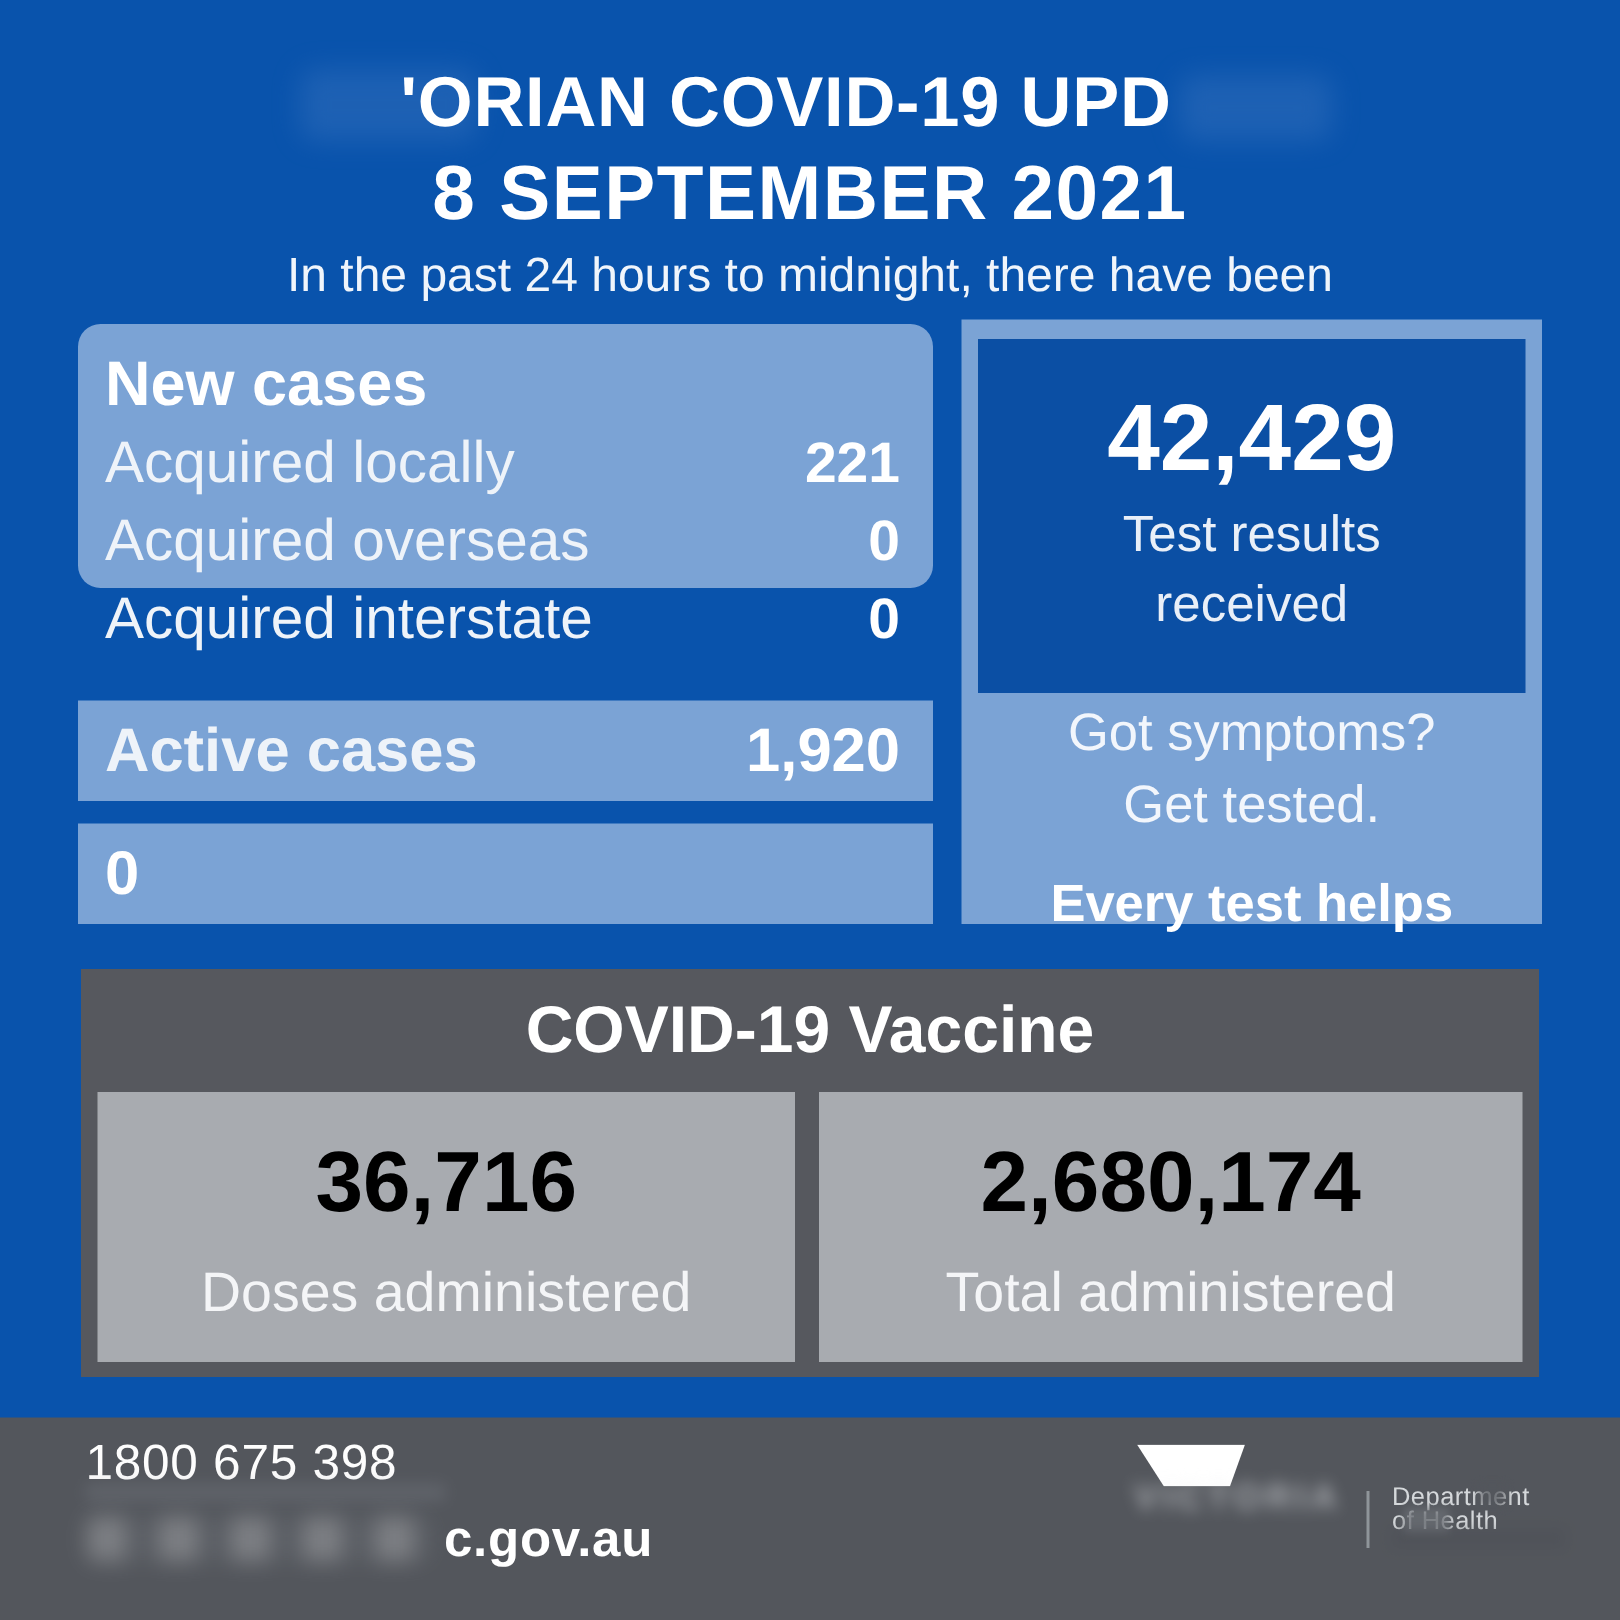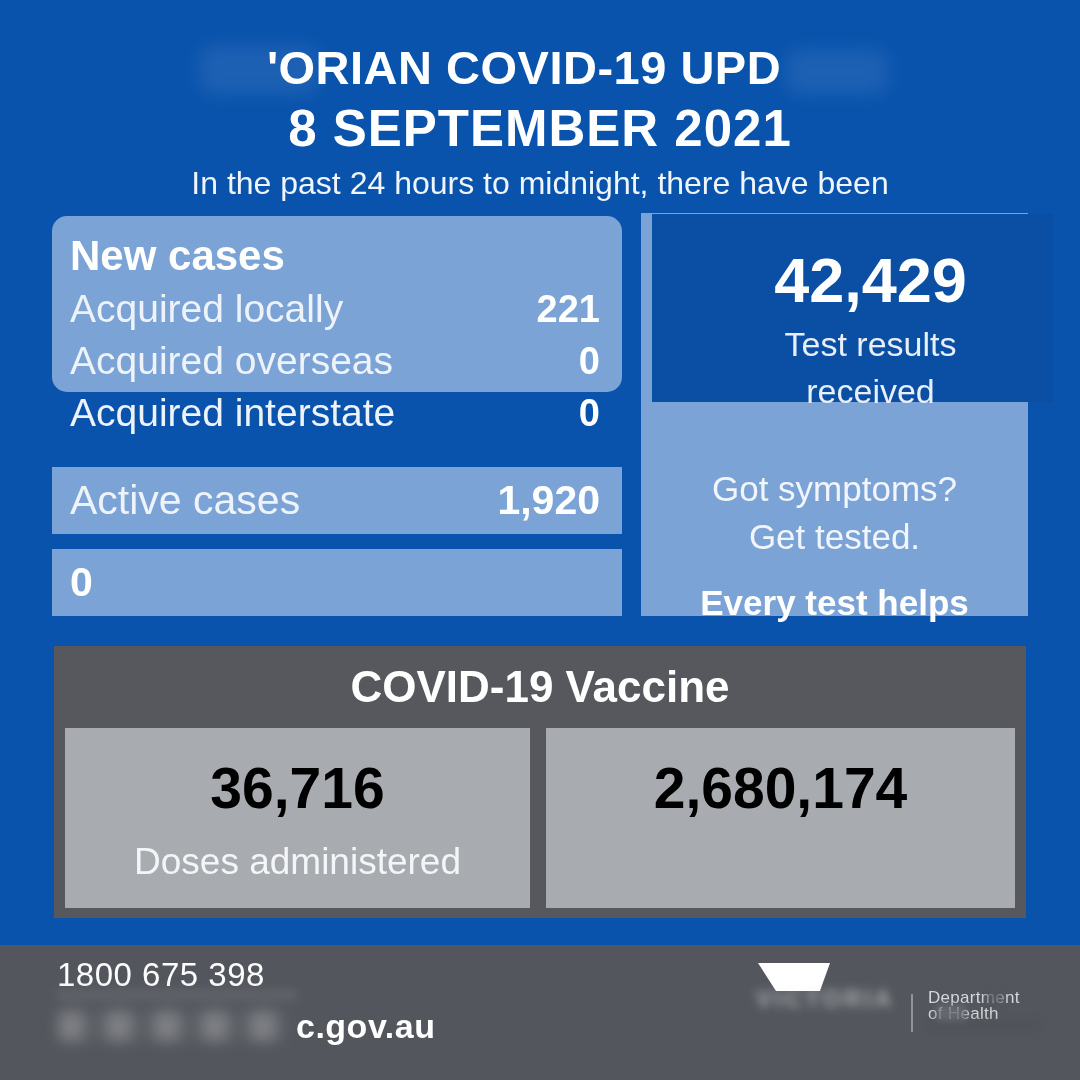--- a/index.html
+++ b/index.html
@@ -49,32 +49,32 @@
     height:52px;
   }
   .case-row .lbl{color:#eef3f9;font-size:39px;font-weight:400;}
   .case-row .val{color:#fff;font-size:38px;font-weight:700;}
 
   .stat-bar{
     left:52px;width:570px;height:67px;
     box-sizing:border-box;padding:0 22px 0 18px;
     display:flex;justify-content:space-between;align-items:center;
   }
-  .stat-bar .lbl{color:#eef3f9;font-size:41px;font-weight:400;}
+  .stat-bar .lbl{color:#eef3f9;font-size:41px;font-weight:700;}
   .stat-bar .val{color:#fff;font-size:41px;font-weight:700;}
   .active-bar{top:467px;}
   .lives-bar{top:549px;}
 
   
   .tests-panel{
     left:641px;top:213px;width:387px;height:403px;
   }
   .tests-inner{
-    position:absolute;left:11px;top:1px;width:365px;height:188px;
-    background:#0b4fa4;text-align:center;padding-left:36px;
+    position:absolute;left:11px;top:13px;width:365px;height:236px;
+    background:#0b4fa4;text-align:center;
   }
   .tests-count{
     margin-top:33px;color:#fff;font-weight:700;font-size:63px;line-height:66px;
   }
   .tests-label{
     margin-top:8px;color:#e9eff8;font-size:34px;line-height:47px;font-weight:400;
   }
   .tests-cta{
     position:absolute;left:0;top:252px;width:100%;text-align:center;
   }
@@ -203,20 +203,21 @@
 </div>
 
 <div class="abs vaccine-panel">
   <div class="vaccine-heading">COVID-19 Vaccine</div>
   <div class="vaccine-box vaccine-box-left">
     <div class="vaccine-value">36,716</div>
     <div class="vaccine-label">Doses administered</div>
   </div>
   <div class="vaccine-box vaccine-box-right">
     <div class="vaccine-value">2,680,174</div>
+    <div class="vaccine-label">Total administered</div>
   </div>
 </div>
 
 <div class="abs footer">
   <div class="phone">1800 675 398</div>
   <div class="phone-smudge"></div>
   <div class="url-smudge"></div>
   <div class="url">c.gov.au</div>
 
   <div class="vic-triangle"></div>

